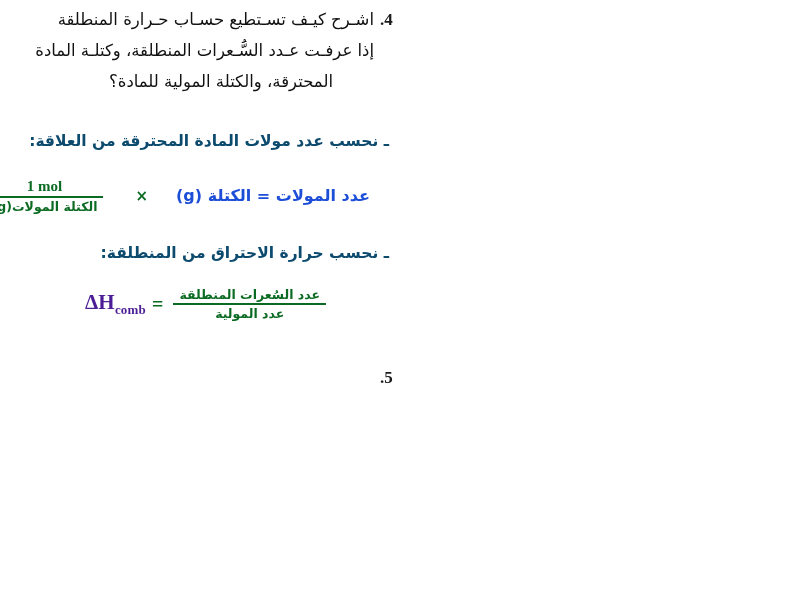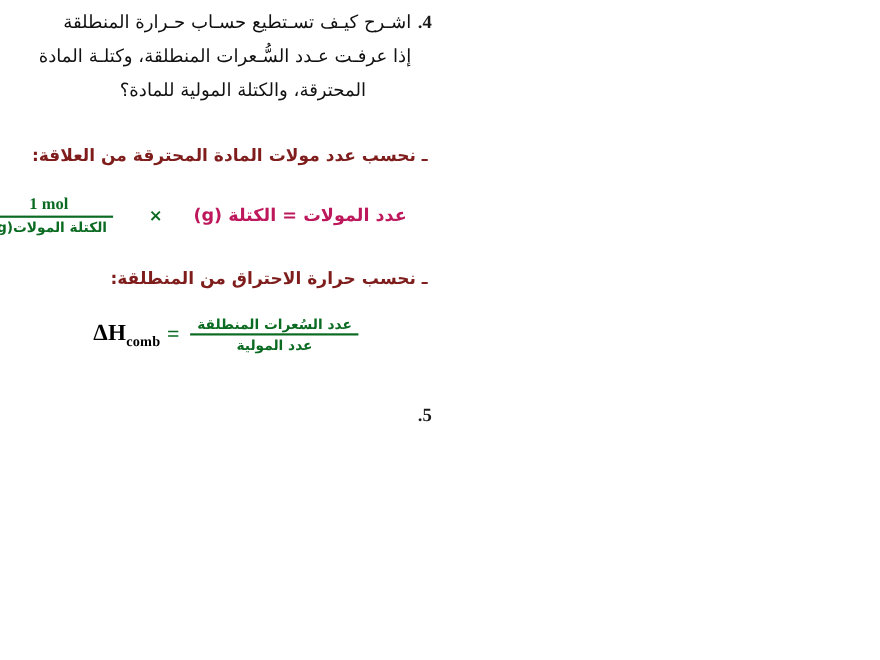--- a/index.html
+++ b/index.html
@@ -57,21 +57,21 @@
   .line-just {
     text-align: justify;
   }
 
   
   .answer-head {
     position: absolute;
     font-family: "DejaVu Sans", "Liberation Sans", sans-serif;
     font-size: 15.5px;
     font-weight: bold;
-    color: #7f1d1d;
+    color: #0c4a6e;
     direction: rtl;
     white-space: nowrap;
   }
 
   
   .formula {
     position: absolute;
     direction: ltr;
     display: flex;
     flex-direction: row;
@@ -102,36 +102,36 @@
   .frac .den {
     padding: 1px 6px 0 6px;
     font-size: 11px;
     line-height: 1.2;
     white-space: nowrap;
   }
   .f1-txt {
     font-family: "DejaVu Sans", "Liberation Sans", sans-serif;
     font-size: 16px;
     font-weight: bold;
-    color: #be185d;
+    color: #1d4ed8;
     direction: rtl;
   }
   .times {
     font-size: 15px;
     padding: 0 4px;
     font-family: "DejaVu Sans", sans-serif;
   }
   .serif-num {
     font-family: "Liberation Serif", "DejaVu Serif", serif;
   }
   .dh {
     font-family: "Liberation Serif", "DejaVu Serif", serif;
     font-size: 21px;
     font-weight: bold;
-    color: #000000;
+    color: #4c1d95;
     letter-spacing: 0.2px;
   }
   .dh sub {
     font-size: 13px;
   }
   .eq {
     font-family: "Liberation Serif", "DejaVu Serif", serif;
     font-size: 20px;
     font-weight: bold;
     padding: 0 6px;

